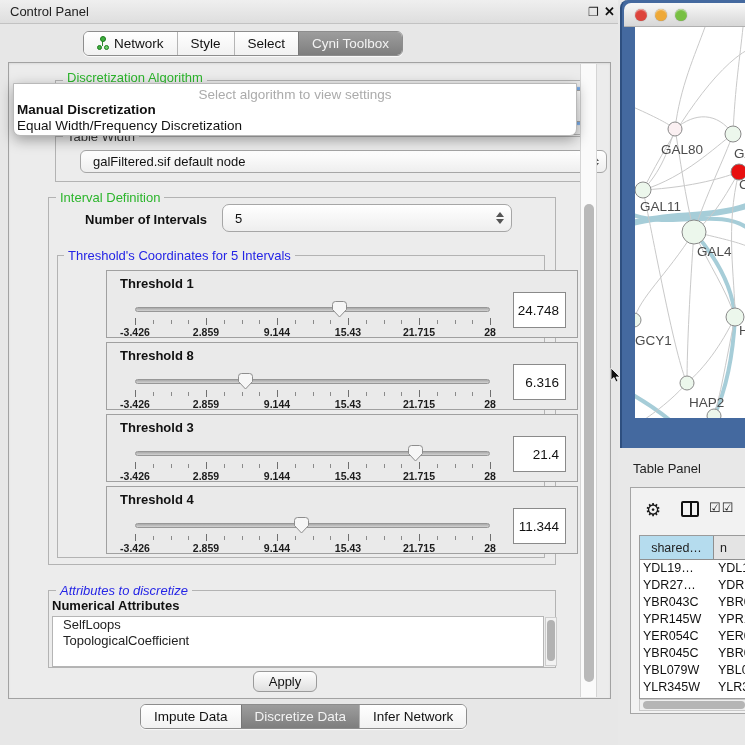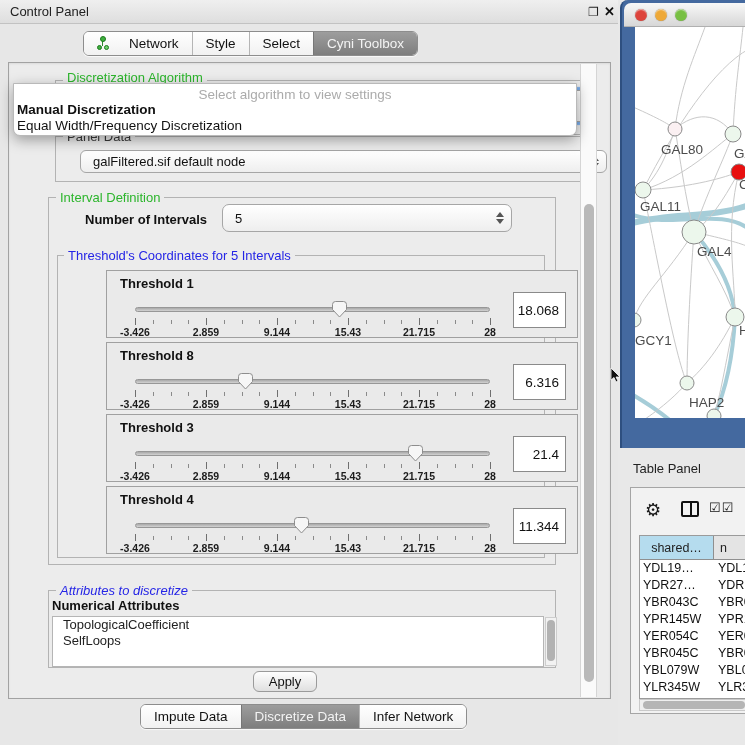--- a/index.html
+++ b/index.html
@@ -10,21 +10,21 @@
 
   
   .control-panel { position:absolute; left:0; top:0; width:618px; height:745px; background:#e7e7e7; }
   .cp-titlebar { position:absolute; left:0; top:0; width:618px; height:24px; background:linear-gradient(#efefef,#dedede); border-bottom:1px solid #c2c2c2; }
   .cp-title { position:absolute; left:10px; top:4px; font-size:13px; color:#222; }
   .cp-float { position:absolute; left:588px; top:5px; font-size:12px; color:#222; cursor:default; }
   .cp-close { position:absolute; left:604px; top:4px; font-size:13px; font-weight:bold; color:#111; cursor:default; }
 
   
   .seg-strip { position:absolute; display:flex; height:25px; border:1px solid #8d8d8d; border-radius:6px; background:#fff; overflow:hidden; box-shadow:0 1px 1px rgba(255,255,255,.8); }
-  .seg { display:flex; align-items:center; justify-content:center; gap:20px; font-size:13.5px; color:#111; padding:0 13px; border-left:1px solid #b5b5b5; background:linear-gradient(#ffffff,#f1f1f1); white-space:nowrap; }
+  .seg { display:flex; align-items:center; justify-content:center; gap:5px; font-size:13.5px; color:#111; padding:0 13px; border-left:1px solid #b5b5b5; background:linear-gradient(#ffffff,#f1f1f1); white-space:nowrap; }
   .seg:first-child { border-left:none; }
   .seg.active { background:linear-gradient(#9d9d9d,#7e7e7e); color:#f3f3f3; border-left-color:#777; }
   .net-icon { width:12px; height:15px; position:relative; display:inline-block; }
   .net-icon i { position:absolute; border-radius:50%; background:#3fae3f; border:1px solid #1d7a1d; }
   .net-icon .d1 { width:6px; height:6px; left:3px; top:0; }
   .net-icon .d2 { width:5px; height:5px; left:0; top:9px; }
   .net-icon .d3 { width:5px; height:5px; left:7px; top:9px; background:#6fcf6f; }
   .net-icon em { position:absolute; left:5px; top:4px; width:1px; height:6px; background:#2d8a2d; }
 
   .cp-main { position:absolute; left:8px; top:62px; width:603px; height:637px; background:#ececec; border:1px solid #a2a2a2; box-shadow:inset 0 1px 2px rgba(0,0,0,.08); }
@@ -134,21 +134,21 @@
       </div>
     </div>
 
   <div class="cp-main"></div>
 
   <div class="group" style="left:55px; top:80px; width:540px; height:55px;"></div>
   <span class="group-label green" style="left:63px; top:70px;">Discretization Algorithm</span>
   <div class="combo focus-ring" style="left:65px; top:90px; width:527px; height:32px; border-radius:7px;"></div>
 
   <div class="group" style="left:55px; top:136px; width:540px; height:46px;"></div>
-  <span class="group-label dark" style="left:63px; top:129px;">Panel Data</span>
+  <span class="group-label dark" style="left:63px; top:129px;">Table Width</span>
   <div class="combo" style="left:65px; top:150px; width:527px; height:23px;margin-left:15px;">
     <span>galFiltered.sif default node</span>
     <span class="stepper">
         <b class="up"></b>
         <b class="dn"></b>
       </span>
   </div>
 
   <div class="popup">
     <div class="ph">Select algorithm to view settings</div>
@@ -202,21 +202,21 @@
             <span class="tick-lab" style="left: 71px;">2.859</span>
             <span class="tick-lab" style="left: 142px;">9.144</span>
             <span class="tick-lab" style="left: 213px;">15.43</span>
             <span class="tick-lab" style="left: 284px;">21.715</span>
             <span class="tick-lab" style="left: 355px;">28</span>
           </div>
           <svg class="thumb-svg" viewBox="0 0 15 17" style="left: 197.405px;">
             <path d="M3.5,0.5 h8 a3,3 0 0 1 3,3 v5 l-7,7.5 l-7,-7.5 v-5 a3,3 0 0 1 3,-3 z" fill="#f6f6f6" stroke="#8d8d8d"></path>
           </svg>
         </div>
-        <div class="vbox">18.068</div>
+        <div class="vbox">24.748</div>
       </div>
       <div class="tbox" style="top: 342px;">
         <div class="tlabel">Threshold 8</div>
         <div class="slider">
           <div class="track"></div>
           <div class="ticks">
             <span class="tick major" style="left: 0px;"></span>
             <span class="tick" style="left: 17.75px;"></span>
             <span class="tick" style="left: 35.5px;"></span>
             <span class="tick" style="left: 53.25px;"></span>
@@ -333,22 +333,22 @@
           </svg>
         </div>
         <div class="vbox">11.344</div>
       </div>
     </div>
 
   <div class="group" style="left:48px; top:590px; width:508px; height:78px;"></div>
   <span class="group-label blue" style="left:56px; top:583px;font-style:italic;">Attributes to discretize</span>
   <span class="abs" style="left:52px; top:598px; font-size:13px; font-weight:bold; color:#111;">Numerical Attributes</span>
   <div class="attr-list" id="attr-list">
+      <div class="row">SelfLoops</div>
       <div class="row">TopologicalCoefficient</div>
-      <div class="row">SelfLoops</div>
     </div>
   <div class="attr-scroll">
       <div class="thumb"></div>
     </div>
 
   <div class="apply-btn">
       <span>Apply</span>
     </div>
 
   <div class="cp-scroll">

